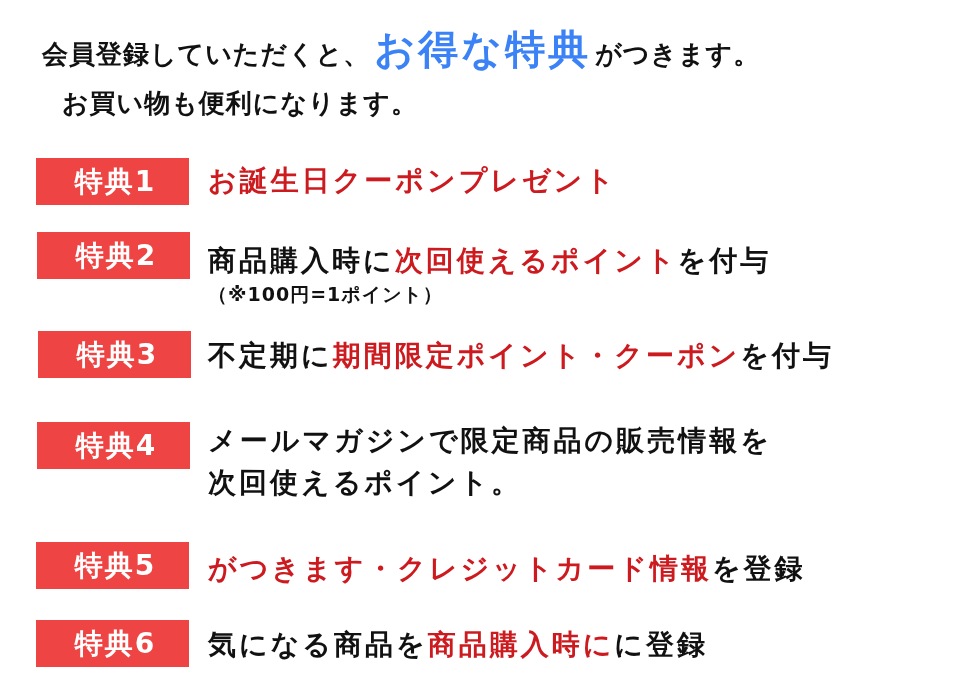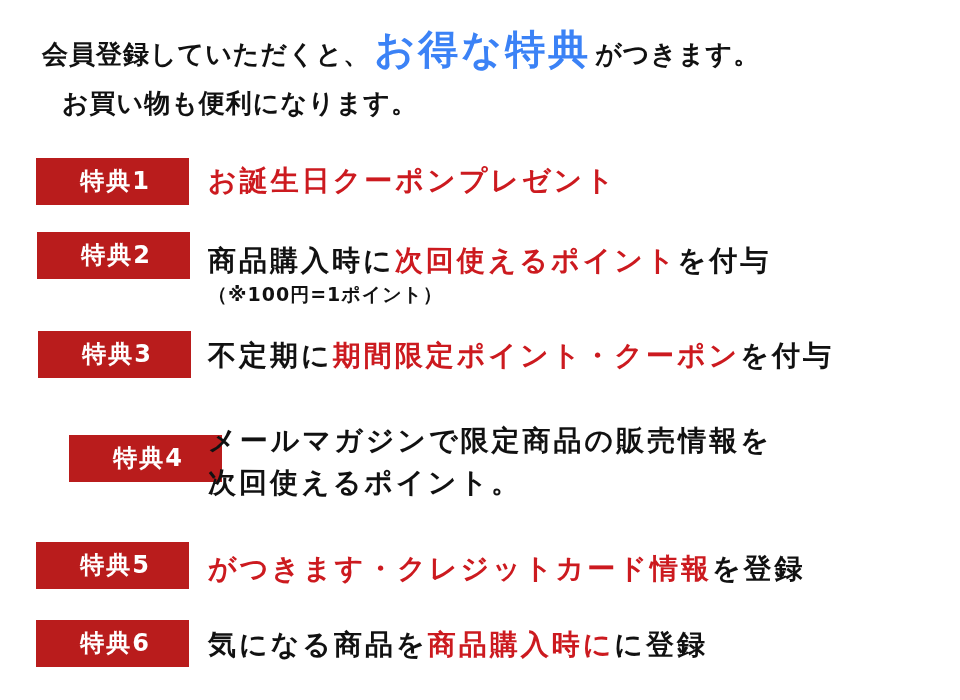--- a/index.html
+++ b/index.html
@@ -7,22 +7,22 @@
     width: 960px; height: 700px; background: #ffffff; position: relative; overflow: hidden;
     font-family: "DejaVu Sans", "Liberation Sans", sans-serif;
     color: #111111; font-weight: bold;
   }
   .intro { position: absolute; left: 42px; letter-spacing: 1px; white-space: nowrap; }
   .intro1 { top: 22px; font-size: 26px; }
   .intro1 .big { color: #3b82f6; font-size: 40px; letter-spacing: 3px; margin: 0 4px; }
   .intro1 .small { font-size: 26px; }
   .intro2 { top: 86px; font-size: 26px; margin-left: 20px; }
   .badge {
-    position: absolute; width: 153px; height: 47px; background: #b91c1c; color: #ffffff;
-    font-size: 24px; line-height: 47px; text-align: center; letter-spacing: 2px;
+    position: absolute; width: 153px; height: 47px; background: #ef4444; color: #ffffff;
+    font-size: 28px; line-height: 47px; text-align: center; letter-spacing: 2px;
   }
   .badge span { display: inline-block; padding-left: 6px; }
   .line {
     position: absolute; left: 208px; font-size: 28px; letter-spacing: 3px; white-space: nowrap;
     line-height: 38px;
   }
   .red { color: #cc1a1f; }
   .note { position: absolute; left: 208px; font-size: 19px; letter-spacing: 1px; white-space: nowrap; }
 </style>
 </head>
@@ -34,21 +34,21 @@
 <div class="badge" style="left:36px; top:158px;"><span>特典1</span></div>
 <div class="line" style="top:162px;"><span class="red">お誕生日クーポンプレゼント</span></div>
 
 <div class="badge" style="left:37px; top:232px;"><span>特典2</span></div>
 <div class="line" style="top:242px;"><span>商品購入時に</span><span class="red">次回使えるポイント</span><span>を付与</span></div>
 <div class="note" style="top:282px;">（※100円=1ポイント）</div>
 
 <div class="badge" style="left:38px; top:331px;"><span>特典3</span></div>
 <div class="line" style="top:337px;"><span>不定期に</span><span class="red">期間限定ポイント・クーポン</span><span>を付与</span></div>
 
-<div class="badge" style="left:37px; top:435px;margin-left:32px;"><span>特典4</span></div>
+<div class="badge" style="left:37px; top:422px;"><span>特典4</span></div>
 <div class="line" style="top:422px;">メールマガジンで限定商品の販売情報を</div>
 <div class="line" style="top:464px;">次回使えるポイント。</div>
 
 <div class="badge" style="left:36px; top:542px;"><span>特典5</span></div>
 <div class="line" style="top:550px;"><span class="red">がつきます・クレジットカード情報</span><span>を登録</span></div>
 
 <div class="badge" style="left:36px; top:620px;"><span>特典6</span></div>
 <div class="line" style="top:626px;"><span>気になる商品を</span><span class="red">商品購入時に</span><span>に登録</span></div>
 
 </body></html>

